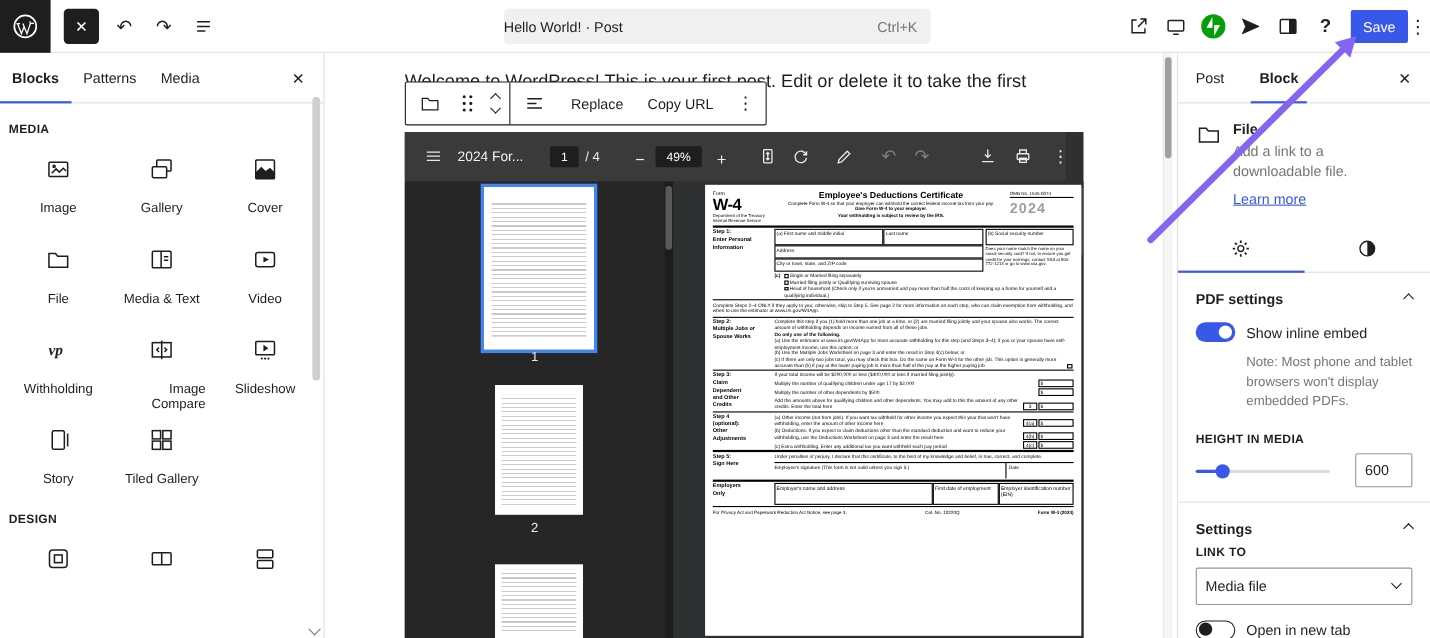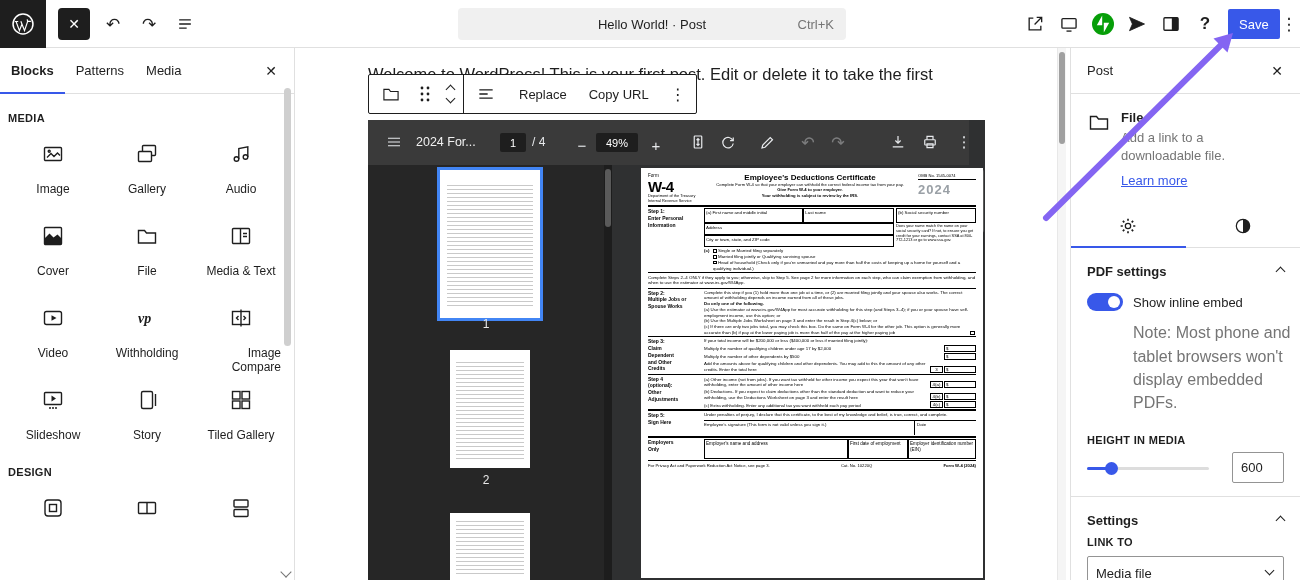--- a/index.html
+++ b/index.html
@@ -5,21 +5,21 @@
 *{margin:0;padding:0;box-sizing:border-box}
 html,body{width:1300px;height:580px}
 body{position:relative;overflow:hidden;font-family:"Liberation Sans",sans-serif;background:#fff;color:#1e1e1e;font-size:13px}
 svg{display:block}
 
 .topbar{position:absolute;top:0;left:0;width:1300px;height:48px;background:#fff;border-bottom:1px solid #e0e0e0;z-index:20}
 .wp-logo{position:absolute;left:0;top:0;width:46px;height:48px;background:#1e1e1e;display:flex;align-items:center;justify-content:center}
 .inserter-btn{position:absolute;left:58px;top:8px;width:32px;height:32px;background:#1e1e1e;border-radius:4px;color:#fff;display:flex;align-items:center;justify-content:center;font-size:14px;cursor:pointer}
 .tb-icon{position:absolute;top:11px;width:26px;height:26px;display:flex;align-items:center;justify-content:center;font-size:17px;color:#1e1e1e;cursor:pointer}
 .cmd-bar{position:absolute;left:458px;top:8px;width:388px;height:32px;background:#f0f0f0;border-radius:4px;display:flex;align-items:center;cursor:pointer}
-.cmd-title{flex:1;text-align:center;color:#1e1e1e}
+.cmd-title{flex:1;text-align:left;color:#1e1e1e}
 .cmd-short{position:absolute;right:12px;color:#757575}
 .save-btn{position:absolute;left:1228px;top:9px;height:30px;padding:0 11px;background:#3858e9;color:#fff;border:none;border-radius:2px;font-size:13px;font-family:inherit;cursor:pointer;display:flex;align-items:center}
 
 .lsb{position:absolute;left:0;top:48px;width:295px;bottom:0;background:#fff;border-right:1px solid #e0e0e0;z-index:10}
 .lsb-tabs{position:relative;height:46px;border-bottom:1px solid #e0e0e0;display:flex;align-items:stretch}
 .lsb-tab{padding:0 11px;display:flex;align-items:center;font-size:13px;cursor:pointer;position:relative}
 .lsb-tab.active{font-weight:bold}
 .lsb-tab.active::after{content:"";position:absolute;left:0;right:0;bottom:-1px;height:2px;background:#3858e9}
 .lsb-close{position:absolute;right:12px;top:12px;width:22px;height:22px;display:flex;align-items:center;justify-content:center;font-size:14px;cursor:pointer}
 .sec-label{font-size:11px;font-weight:bold;letter-spacing:.3px;color:#1e1e1e;margin:18px 0 4px 8px}
@@ -117,21 +117,21 @@
 .rib-tab.active::after{content:"";position:absolute;left:0;right:0;bottom:-1px;height:2px;background:#3858e9}
 .rib-tab svg{stroke:#1e1e1e;fill:none;stroke-width:1.5}
 .panel-head{display:flex;align-items:center;justify-content:space-between;padding:16px 16px 8px;font-weight:bold;cursor:pointer}
 .panel-head .chev-u{border-color:#1e1e1e}
 .tg{width:36px;height:18px;border-radius:10px;position:relative;flex:none;cursor:pointer}
 .tg.on{background:#3858e9}
 .tg.on::after{content:"";position:absolute;right:3px;top:3px;width:12px;height:12px;border-radius:50%;background:#fff}
 .tg.off{border:1.2px solid #1e1e1e;background:#fff}
 .tg.off::after{content:"";position:absolute;left:2px;top:1.8px;width:12px;height:12px;border-radius:50%;background:#1e1e1e}
 .tg-row{display:flex;align-items:center;gap:10px;padding:6px 16px}
-.note{color:#757575;font-size:16px;line-height:1.45;padding:4px 4px 10px 62px}
+.note{color:#757575;font-size:12px;line-height:1.45;padding:4px 4px 10px 62px}
 .mini-label{font-size:11px;font-weight:bold;letter-spacing:.3px;padding:10px 16px 6px}
 .slider-row{position:relative;height:34px;margin:0 16px}
 .slider-track{position:absolute;left:0;top:15px;width:122px;height:3px;background:#ddd;border-radius:2px}
 .slider-fill{position:absolute;left:0;top:15px;width:24px;height:3px;background:#3858e9;border-radius:2px}
 .slider-knob{position:absolute;left:18px;top:10px;width:13px;height:13px;border-radius:50%;background:#3858e9;cursor:pointer}
 .num-input{position:absolute;right:0;top:0;width:52px;height:31px;border:1px solid #949494;border-radius:2px;font:13px "Liberation Sans",sans-serif;padding-left:8px;color:#1e1e1e}
 .select{margin:2px 16px;height:30px;border:1px solid #949494;border-radius:2px;display:flex;align-items:center;padding:16px 8px;cursor:pointer;position:relative}
 .select .chev-d{position:absolute;right:10px;top:10px;border-color:#1e1e1e}
 
 .arrow-svg{position:absolute;left:0;top:0;z-index:60;pointer-events:none}
@@ -232,30 +232,20 @@
       <span class="bl">Image</span>
     </div>
     <div class="bg-item">
       <span class="bi">
           <svg width="24" height="24" viewBox="0 0 24 24">
             <rect x="7.5" y="3.5" width="13" height="10" rx="1"></rect>
             <rect x="3.5" y="9.5" width="13" height="10" rx="1" fill="#fff"></rect>
           </svg>
         </span>
       <span class="bl">Gallery</span>
-    </div>
-    <div class="bg-item">
-      <span class="bi">
-          <svg width="24" height="24" viewBox="0 0 24 24">
-            <circle cx="7.5" cy="17" r="2.3"></circle>
-            <circle cx="16.5" cy="15" r="2.3"></circle>
-            <path d="M9.8 17 V6.5 l9-1.7 V15"></path>
-          </svg>
-        </span>
-      <span class="bl">Audio</span>
     </div>
     <div class="bg-item">
       <span class="bi">
           <svg width="24" height="24" viewBox="0 0 24 24">
             <rect x="3.5" y="3.5" width="17" height="17" rx="1"></rect>
             <path d="M3.5 20.5 V14.5 l5-5 4 4 4-3 4 4 v6 z" fill="#1e1e1e" stroke="none"></path>
           </svg>
         </span>
       <span class="bl">Cover</span>
     </div>
@@ -643,20 +633,23 @@
 </main>
 
 <div class="content-scrollbar">
   <div class="content-scroll-thumb"></div>
 </div>
 
 <aside class="rsb">
   <div class="rsb-tabs">
     <div class="rsb-tab">
         <span>Post</span>
+      </div>
+    <div class="rsb-tab active">
+        <span>Block</span>
       </div>
     <div class="rsb-close">
         <span>✕</span>
       </div>
   </div>
 
   <div class="block-card">
     <span class="bc-icon">
       <svg width="24" height="24" viewBox="0 0 24 24">
           <path d="M3.5 6.5 h6 l2 2.5 h9 v10 h-17 z"></path>

